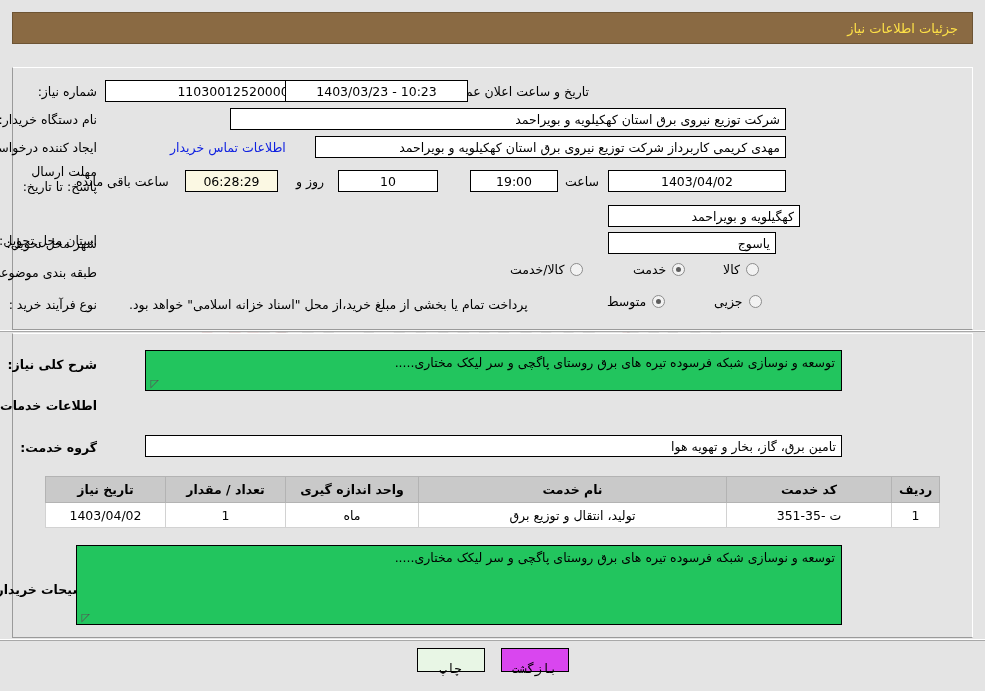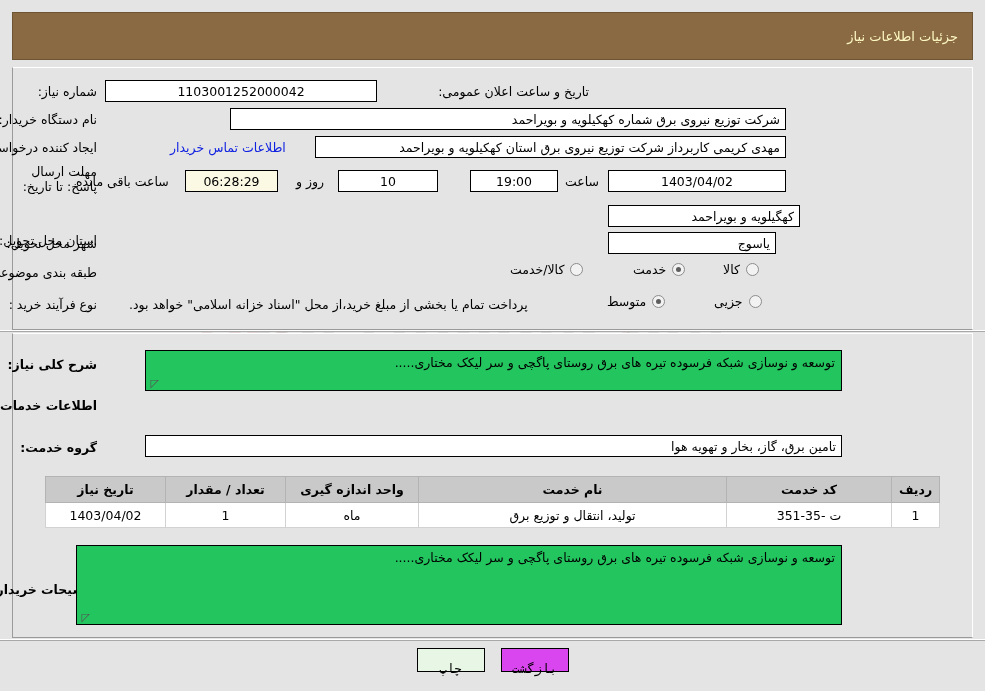--- a/index.html
+++ b/index.html
@@ -50,24 +50,24 @@
     font-weight: bold;
     color: rgba(190,140,140,0.22);
     white-space: nowrap;
     direction: ltr;
   }
 
   
   .titlebar {
     position: absolute;
     right: 12px; top: 12px;
-    width: 961px; height: 48px;
+    width: 961px; height: 32px;
     background: #8a6a43;
     border: 1px solid #6d5434;
-    color: #fef9c3;
+    color: #fde047;
     display: flex;
     align-items: center;
     justify-content: flex-start;
     padding-right: 14px;
     font-size: 13px;
     z-index: 3;
   }
 
   
   .panel {
@@ -257,23 +257,24 @@
 
   <div class="titlebar">
     <span>جزئیات اطلاعات نیاز</span>
   </div>
 
   <div class="panel panel-top"></div>
 
   <div class="lbl" style="right:888px; top:84px;">شماره نیاز:</div>
   <div class="fld center ltr" style="right:608px; top:80px; width:272px;">1103001252000042</div>
   <div class="lbl" style="right:396px; top:84px;">تاریخ و ساعت اعلان عمومی:</div>
+  <div class="fld center ltr" style="right:703px; top:80px; width:183px; right:auto; left:285px;">1403/03/23 - 10:23</div>
 
   <div class="lbl" style="right:888px; top:112px;">نام دستگاه خریدار:</div>
-  <div class="fld right" style="right:608px; top:108px; width:372px; right:auto; left:230px; width:556px;">شرکت توزیع نیروی برق شماره کهکیلویه و بویراحمد</div>
+  <div class="fld right" style="right:608px; top:108px; width:372px; right:auto; left:230px; width:556px;">شرکت توزیع نیروی برق استان کهکیلویه و بویراحمد</div>
 
   <div class="lbl" style="right:888px; top:140px;">ایجاد کننده درخواست:</div>
   <div class="fld right" style="left:315px; top:136px; width:471px;">مهدی کریمی کاربرداز شرکت توزیع نیروی برق استان کهکیلویه و بویراحمد</div>
   <div class="linktext" style="left:170px; top:140px;">اطلاعات تماس خریدار</div>
 
   <div class="lbl wrap" style="right:888px; top:164px; width:78px; text-align:right;">مهلت ارسال پاسخ: تا تاریخ:</div>
   <div class="fld center ltr" style="left:608px; top:170px; width:178px;">1403/04/02</div>
   <div class="lbl" style="left:565px; top:174px;">ساعت</div>
   <div class="fld center ltr" style="left:470px; top:170px; width:88px;">19:00</div>
   <div class="fld center ltr" style="left:338px; top:170px; width:100px;">10</div>

